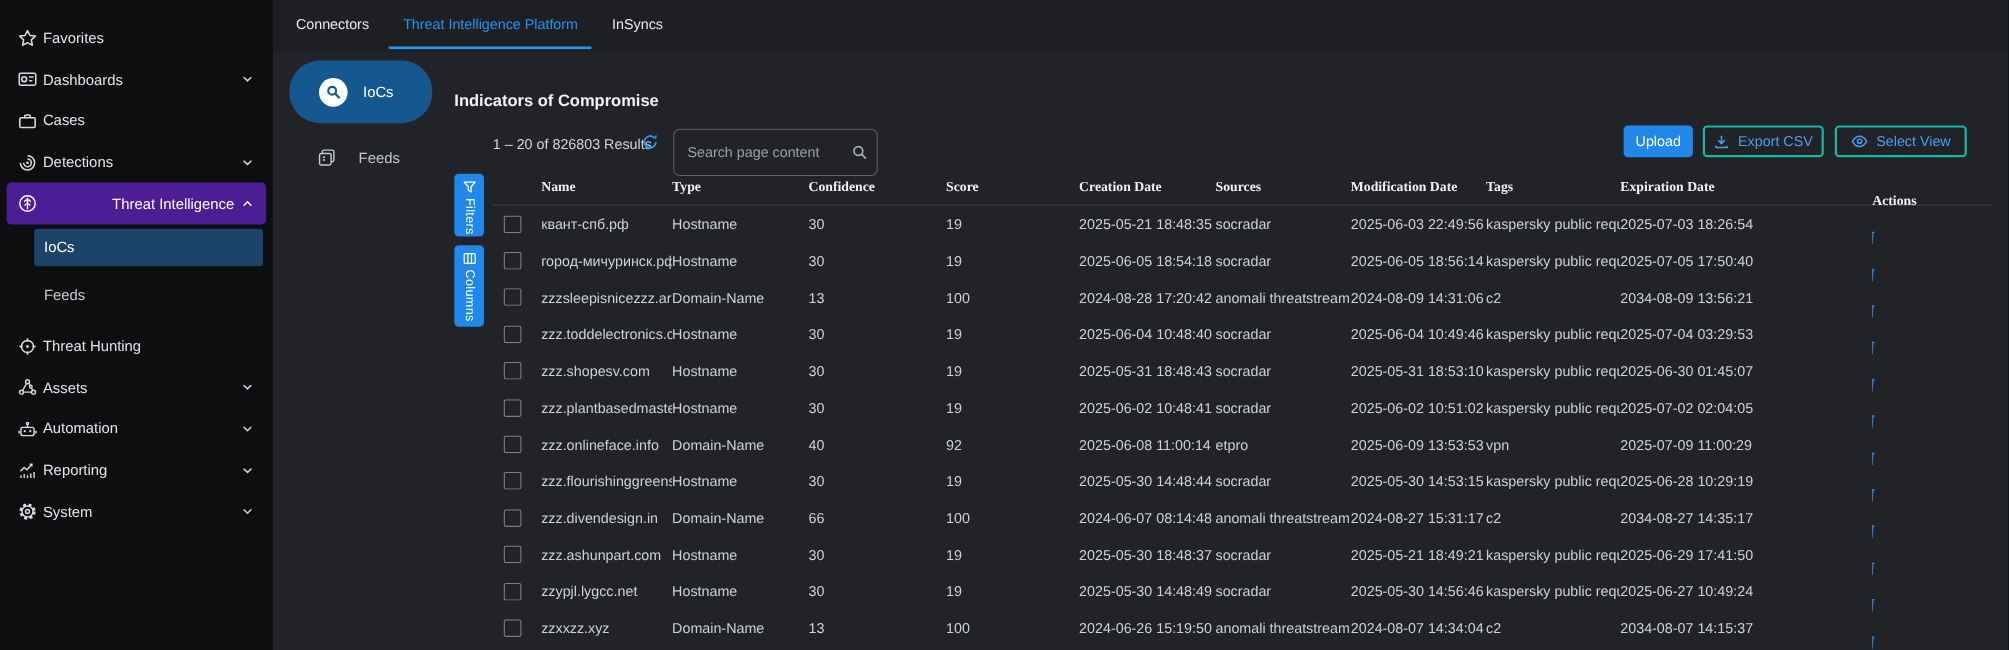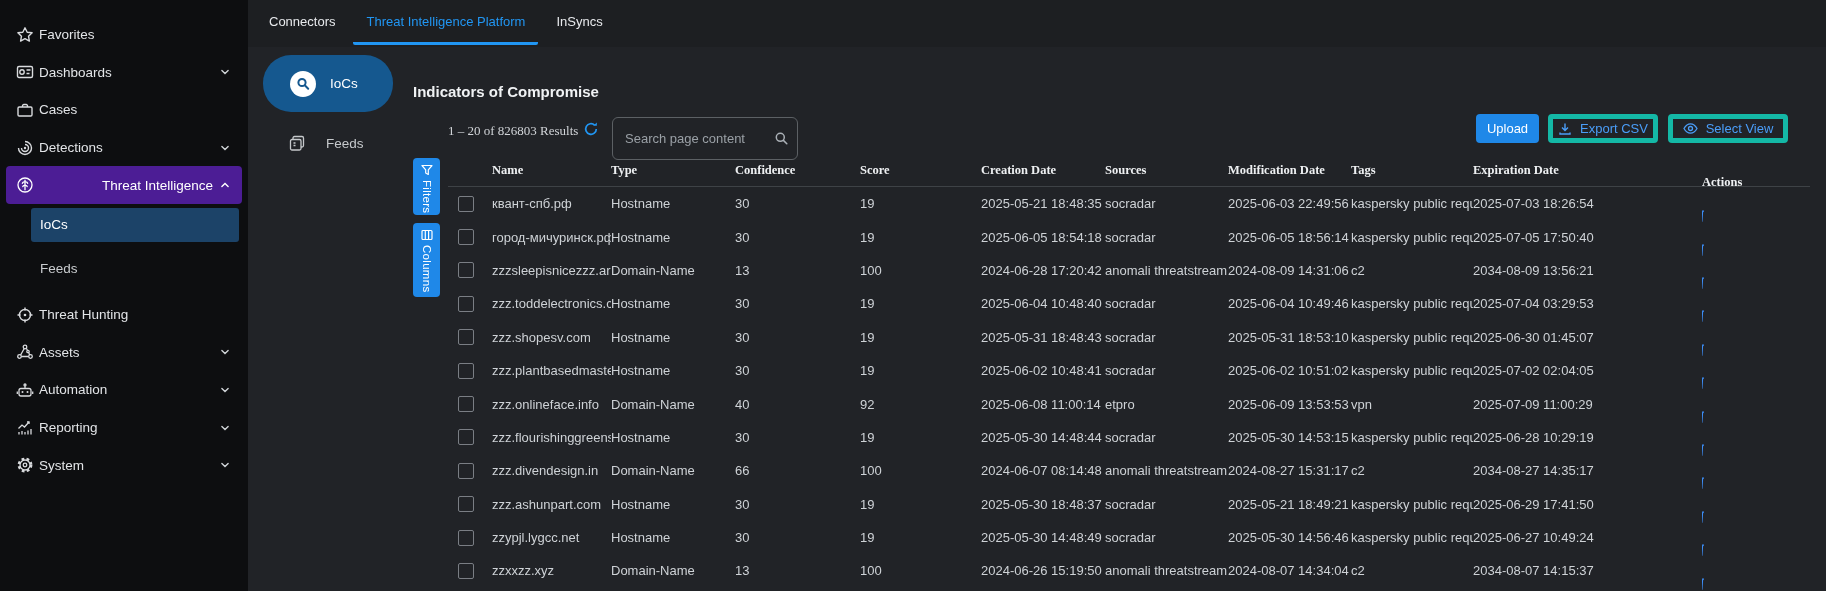--- a/index.html
+++ b/index.html
@@ -29,31 +29,31 @@
 
   
   .pill{position:absolute;left:263px;top:55px;width:130px;height:57px;border-radius:28px;background:#15588f;
         display:flex;align-items:center;gap:14px;padding-left:27px;box-sizing:border-box;color:#fff;font-size:13.5px;cursor:pointer;}
   .pill .badge{width:26px;height:26px;border-radius:50%;background:#fff;display:flex;align-items:center;justify-content:center;}
   .subnav-feeds{position:absolute;left:288px;top:130px;height:26px;display:flex;align-items:center;gap:20px;
                 color:#c6c9cc;font-size:13.5px;cursor:pointer;}
 
   
   .page-title{position:absolute;left:413px;top:83px;font-size:15px;font-weight:600;color:#f0f2f4;}
-  .results{position:absolute;left:448px;top:123px;font-size:13px;color:#d2d5d9;font-family:Liberation Serif, serif;}
+  .results{position:absolute;left:448px;top:123px;font-size:13px;color:#d2d5d9;}
   .refresh{position:absolute;left:583px;top:121px;cursor:pointer;}
   .searchbox{position:absolute;left:612px;top:117px;width:186px;height:43px;box-sizing:border-box;
              border:1px solid #5c6064;border-radius:6px;display:flex;align-items:center;padding:0 8px 0 10px;background:transparent;}
   .searchbox input{flex:1;background:transparent;border:none;outline:none;color:#e8eaed;font-size:13px;
                    font-family:"Liberation Sans","DejaVu Sans",sans-serif;min-width:0;}
   .searchbox input::placeholder{color:#9aa0a6;}
   .btn{position:absolute;top:114px;height:29px;border-radius:4px;display:flex;align-items:center;justify-content:center;
        gap:8px;font-size:13px;cursor:pointer;box-sizing:border-box;}
   .btn-upload{left:1476px;width:63px;background:#1f88e8;color:#fff;}
-  .btn-outline{border:5px solid #14b8a6;color:#4a9df8;background:transparent;}
+  .btn-outline{border:2px solid #14b8a6;color:#4a9df8;background:transparent;}
   .btn-export{left:1548px;width:110px;}
   .btn-view{left:1668px;width:120px;}
 
   
   .vtab{position:absolute;left:413px;width:27px;background:#1f88e8;border-radius:4px;display:flex;flex-direction:column;
         align-items:center;gap:4px;padding-top:6px;box-sizing:border-box;color:#fff;cursor:pointer;}
   .vtab .vlabel{writing-mode:vertical-rl;font-size:11.5px;letter-spacing:.3px;}
   .vtab-filters{top:158px;height:57px;}
   .vtab-columns{top:223px;height:74px;}
 
@@ -387,21 +387,21 @@
         </div>
 
         <div class="trow">
           <div class="c col-cb">
             <span class="checkbox"></span>
           </div>
           <div class="c col-name">zzzsleepisnicezzz.ar</div>
           <div class="c col-type">Domain-Name</div>
           <div class="c col-conf">13</div>
           <div class="c col-score">100</div>
-          <div class="c col-created">2024-06-28 17:20:42</div>
+          <div class="c col-created">2024-08-28 17:20:42</div>
           <div class="c col-sources">anomali threatstream</div>
           <div class="c col-mod">2024-08-09 14:31:06</div>
           <div class="c col-tags">c2</div>
           <div class="c col-exp">2034-08-09 13:56:21</div>
           <div class="c col-act">
             <span class="trash">
               <svg width="13" height="15" viewBox="0 0 13 15" fill="none" stroke="#3d8ef8" stroke-width="1.2">
                 <path d="M1 3.2h11"></path>
                 <path d="M4.3 3.2V1.6h4.4v1.6"></path>
                 <path d="M2.4 3.2l.7 10h6.8l.7-10"></path>

